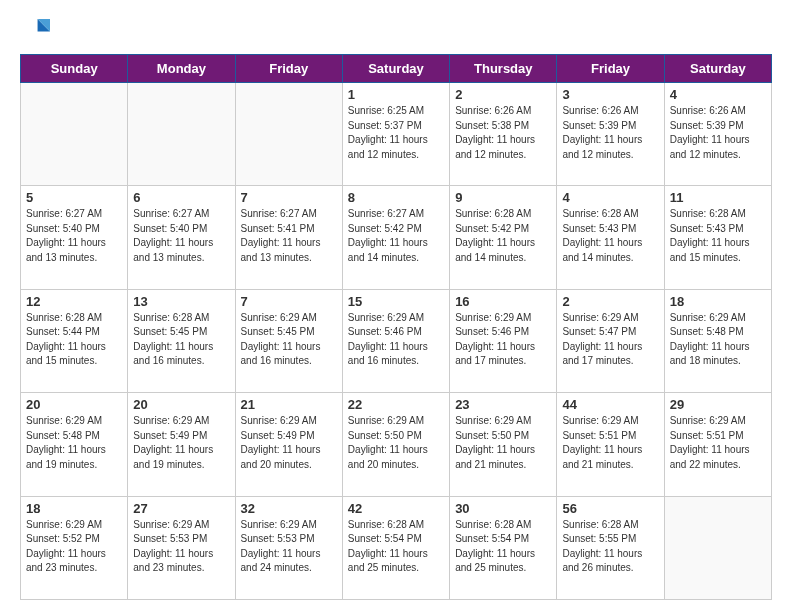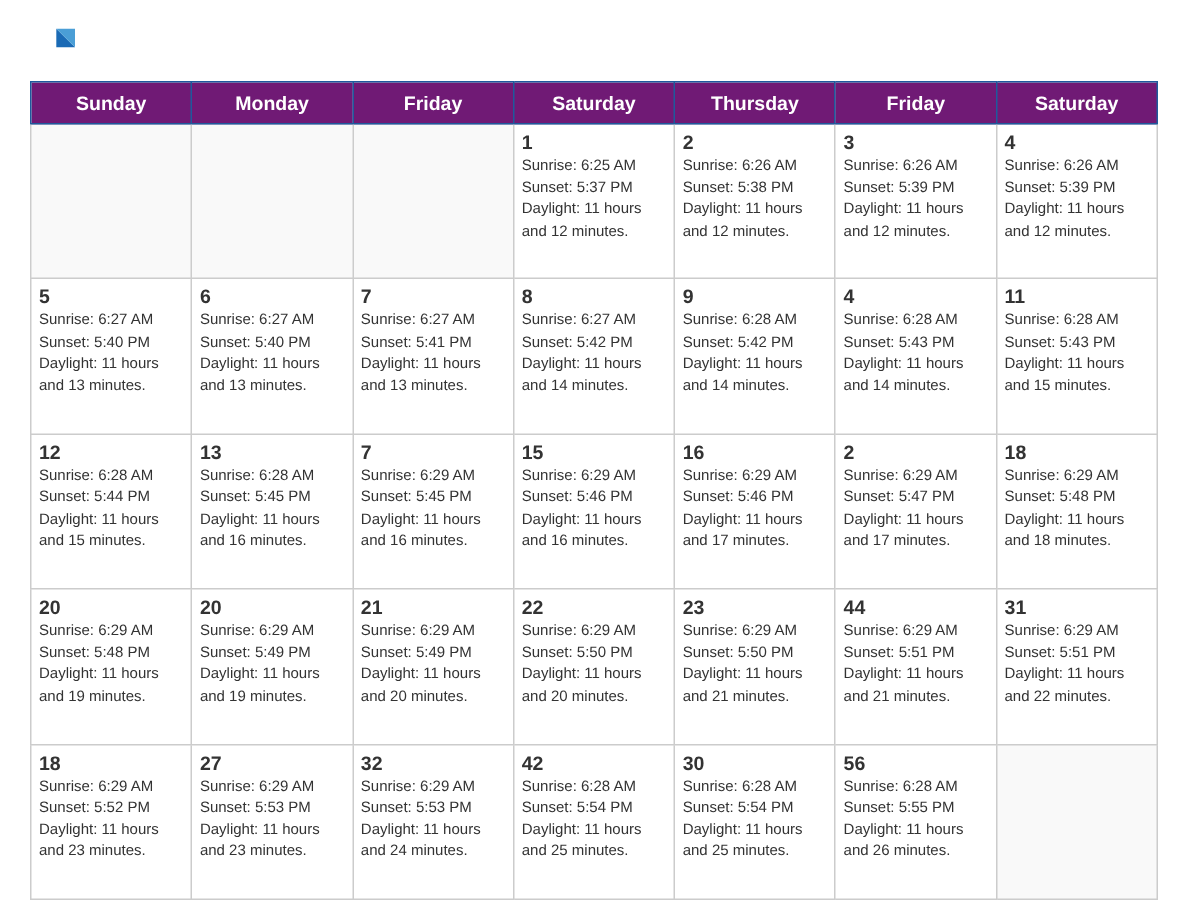--- a/index.html
+++ b/index.html
@@ -235,21 +235,21 @@
           </td>
           <td>
             <span class="day-num">23</span>
             <div class="day-info">Sunrise: 6:29 AM<br>Sunset: 5:50 PM<br>Daylight: 11 hours and 21 minutes.</div>
           </td>
           <td>
             <span class="day-num">44</span>
             <div class="day-info">Sunrise: 6:29 AM<br>Sunset: 5:51 PM<br>Daylight: 11 hours and 21 minutes.</div>
           </td>
           <td>
-            <span class="day-num">31</span>
+            <span class="day-num">29</span>
             <div class="day-info">Sunrise: 6:29 AM<br>Sunset: 5:51 PM<br>Daylight: 11 hours and 22 minutes.</div>
           </td>
         </tr>
         <tr>
           <td>
             <span class="day-num">18</span>
             <div class="day-info">Sunrise: 6:29 AM<br>Sunset: 5:52 PM<br>Daylight: 11 hours and 23 minutes.</div>
           </td>
           <td>
             <span class="day-num">27</span>

